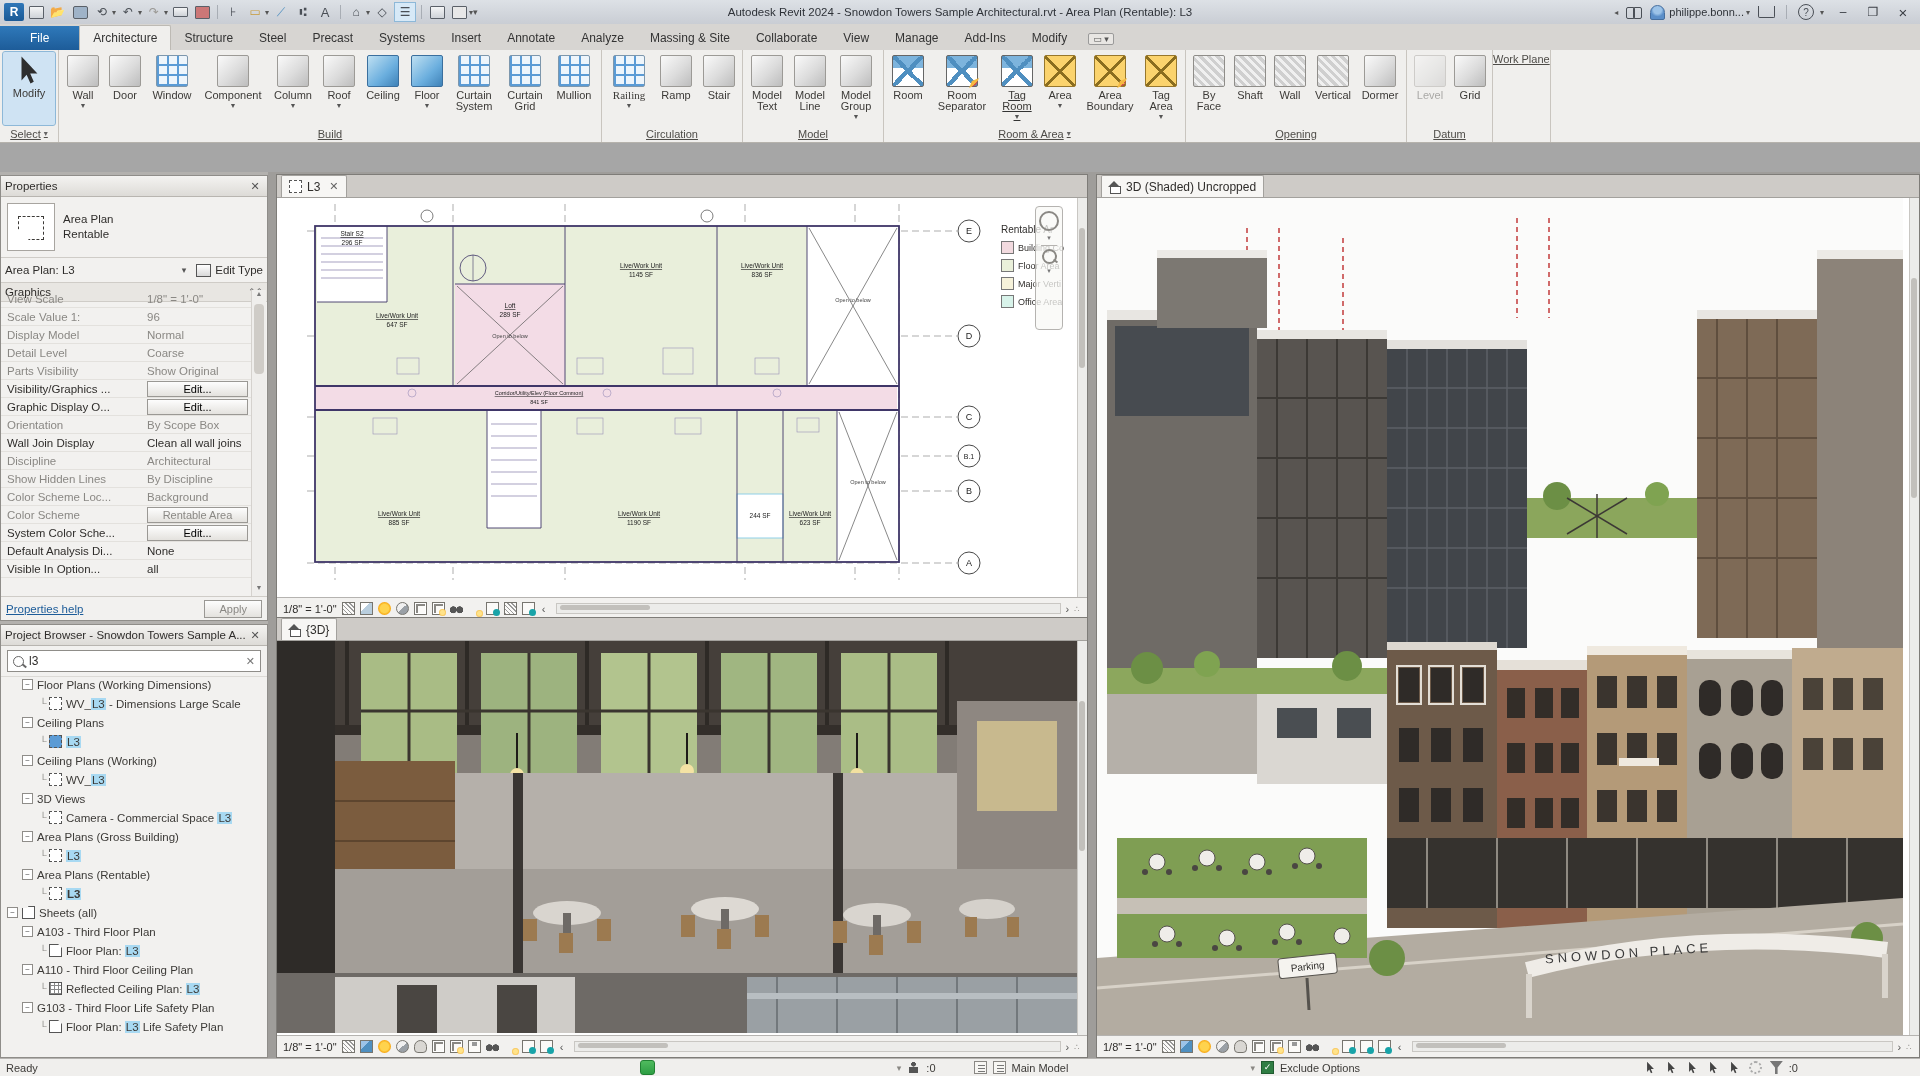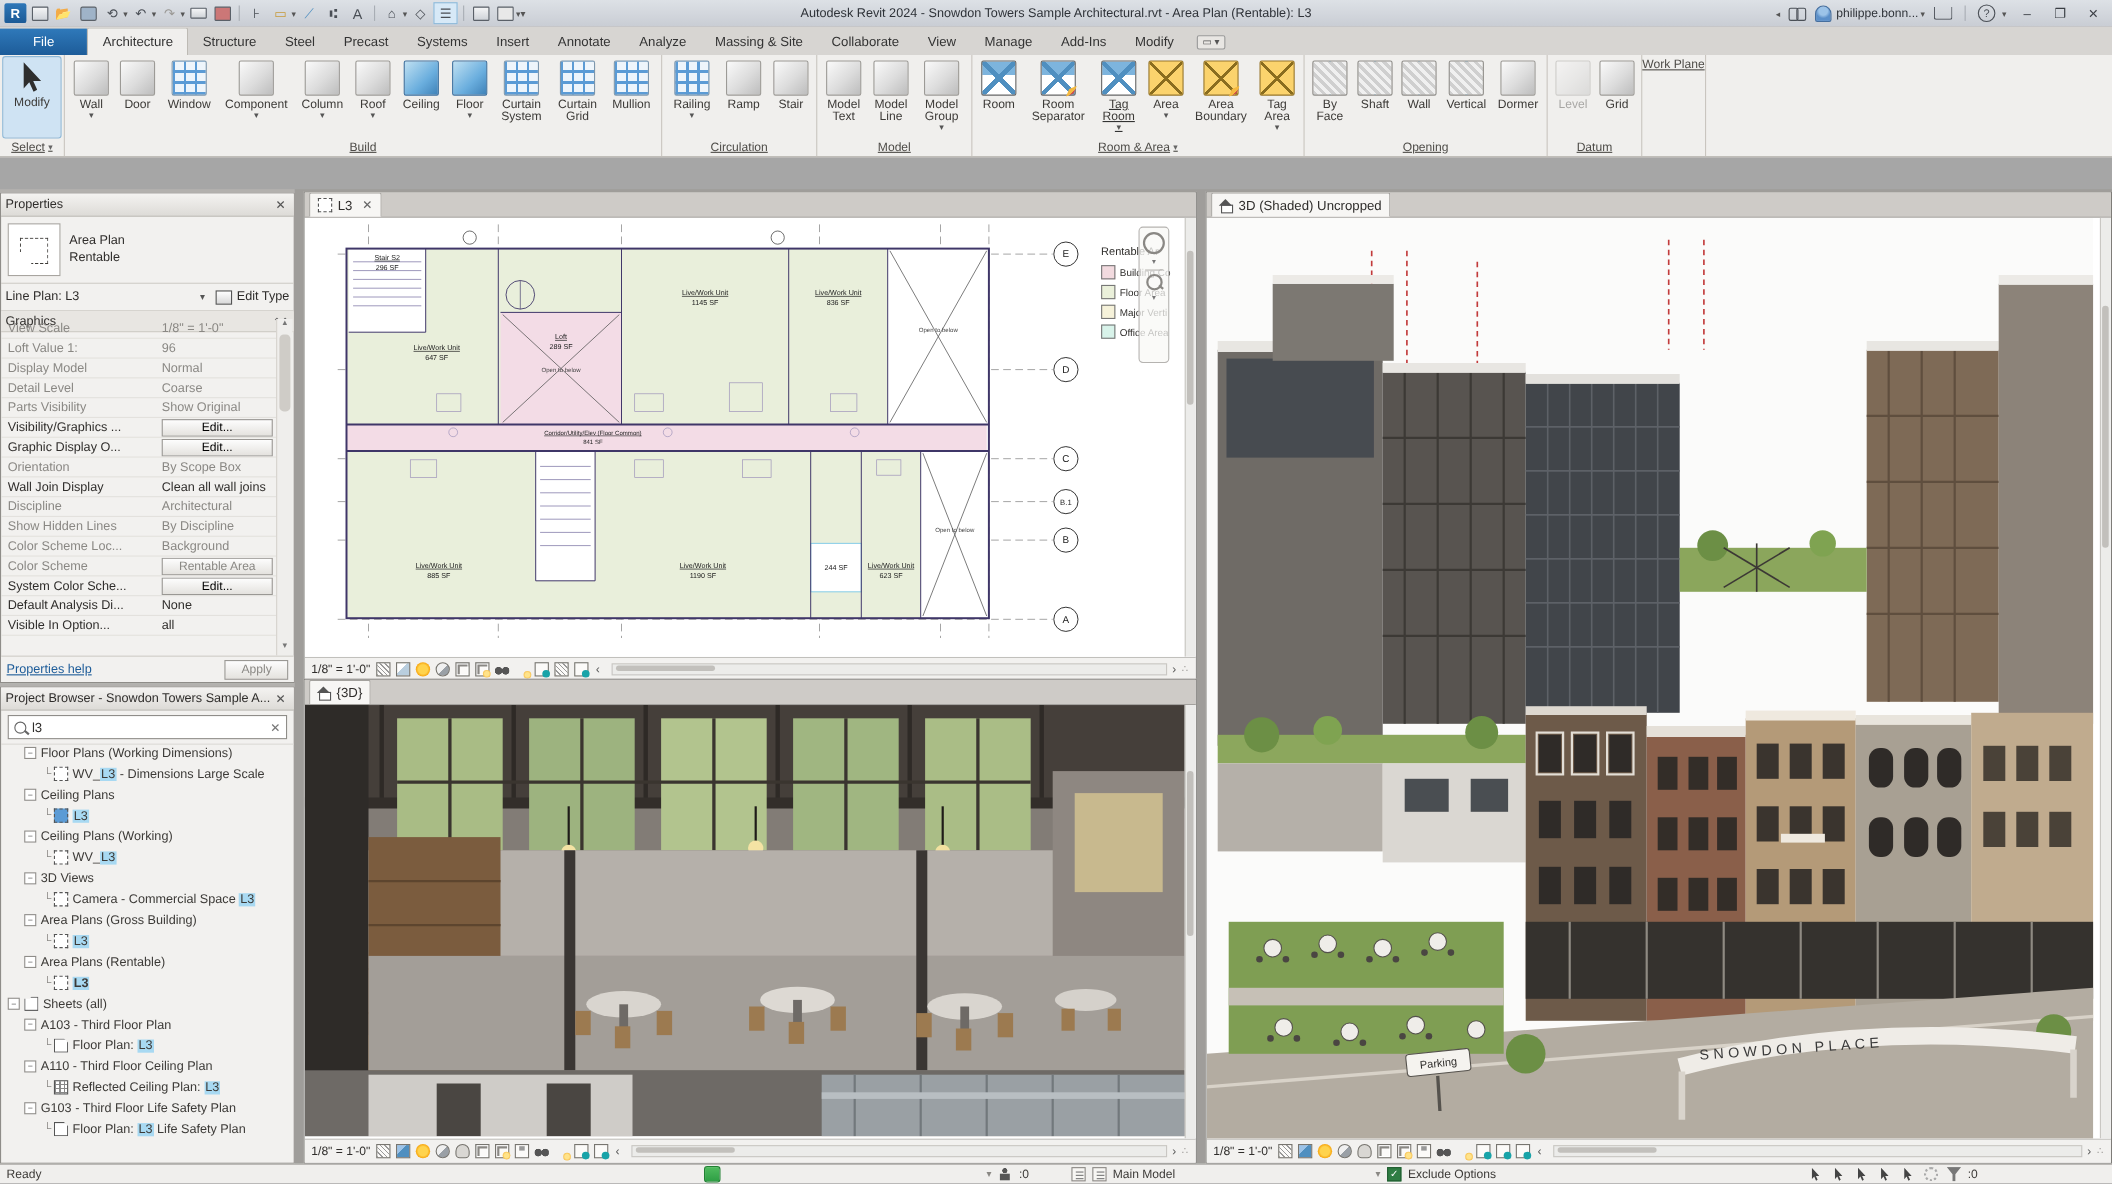--- a/index.html
+++ b/index.html
@@ -328,21 +328,21 @@
           <span class="ric ric-grid"></span>
           <span class="rlab">Mullion</span>
         </div>
       </div>
       <div class="plabel">
         <span>Build</span>
       </div>
     </div>
     <div class="panel">
       <div class="pbtns">
-        <div class="rbtn" style="width: 48px;">
+        <div class="rbtn" style="width: 48px; font-family: Liberation Serif, serif;">
           <span class="ric ric-grid"></span>
           <span class="rlab">Railing</span>
           <span class="dd">▼</span>
         </div>
         <div class="rbtn" style="width: 44px;">
           <span class="ric ric-def"></span>
           <span class="rlab">Ramp</span>
         </div>
         <div class="rbtn" style="width: 40px;">
           <span class="ric ric-def"></span>
@@ -466,39 +466,39 @@
     </div>
     <div id="typesel">
       <span class="tsicon"></span>
       <span class="tsname">
         <div>Area Plan</div>
         <div>Rentable</div>
       </span>
     </div>
     <div id="selrow">
       <span class="selbox">
-        <span>Line Plan: L3</span>
+        <span>Area Plan: L3</span>
         <span class="chev" style="margin-left:auto;">▾</span>
       </span>
       <span id="edittype">
         <span class="etic"></span>
         <span>Edit Type</span>
       </span>
     </div>
     <div class="sect">
       <span>Graphics</span>
         <span class="carets">⌃⌃</span>
     </div>
     <div id="prows">
         <div class="prow muted">
           <span class="plab">View Scale</span>
           <span class="pval">1/8" = 1'-0"</span>
         </div>
         <div class="prow muted">
-          <span class="plab">Loft Value    1:</span>
+          <span class="plab">Scale Value    1:</span>
           <span class="pval">96</span>
         </div>
         <div class="prow muted">
           <span class="plab">Display Model</span>
           <span class="pval">Normal</span>
         </div>
         <div class="prow muted">
           <span class="plab">Detail Level</span>
           <span class="pval">Coarse</span>
         </div>

